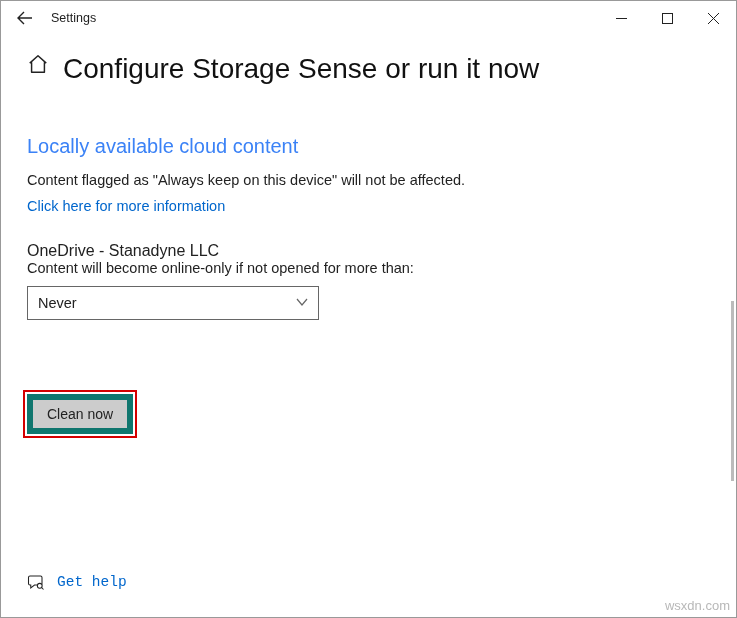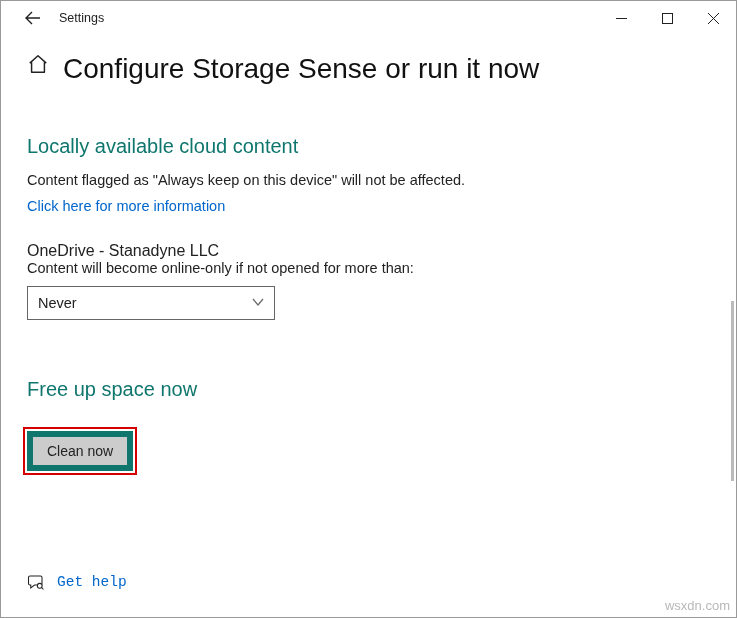--- a/index.html
+++ b/index.html
@@ -9,21 +9,21 @@
       width: 737px;
       height: 618px;
       border: 1px solid #999;
       position: relative;
       overflow: hidden;
     }
     .titlebar {
       display: flex;
       align-items: center;
       height: 34px;
-      padding-left: 16px;
+      padding-left: 8px;
       text-align: right;
     }
     .titlebar .back {
       width: 32px;
       height: 32px;
       display: flex;
       align-items: center;
       justify-content: center;
       font-size: 16px;
       cursor: pointer;
@@ -62,33 +62,33 @@
       color: #111;
     }
     .content {
       padding: 50px 26px 0 26px;
       font-size: 14.5px;
       color: #222;
     }
     .section-h {
       font-size: 20px;
       font-weight: 400;
-      color: #0f766e;
+      color: #3b82f6;
       margin-bottom: 14px;
     }
     .p { margin-bottom: 10px; font-size: 14.5px; }
     .link { color: #0066cc; cursor: pointer; }
     .sub-h {
       font-size: 16px;
       font-weight: 400;
       margin-top: 28px;
     }
     .dropdown {
       margin-top: 10px;
-      width: 248px;
+      width: 292px;
       height: 34px;
       border: 1px solid #666;
       background: #fff;
       display: flex;
       align-items: center;
       padding: 0 10px;
       cursor: pointer;
       justify-content: space-between;
       font-size: 14.5px;
     }
@@ -178,21 +178,20 @@
   <div class="dropdown">
     <span>Never</span>
     <span class="chev">
       <svg width="12" height="12" viewBox="0 0 12 12">
           <path d="M1 3 L6 9 L11 3" stroke="#666" stroke-width="1.2" fill="none"></path>
         </svg>
     </span>
   </div>
 
   <div class="section2">
-    <div class="section-h">Free up space now</div>
     <div class="clean-btn">Clean now</div>
   </div>
 </div>
 
 <div class="gethelp">
   <svg width="18" height="18" viewBox="0 0 24 24">
     <path d="M4 4 H18 A2 2 0 0 1 20 6 V14 A2 2 0 0 1 18 16 H10 L5 20 V16 H4 A2 2 0 0 1 2 14 V6 A2 2 0 0 1 4 4 Z" stroke="#222" stroke-width="1.4" fill="none"></path>
     <circle cx="17" cy="17" r="3.2" stroke="#222" stroke-width="1.4" fill="#fff"></circle>
     <line x1="19.3" y1="19.3" x2="22" y2="22" stroke="#222" stroke-width="1.4"></line>
   </svg>

